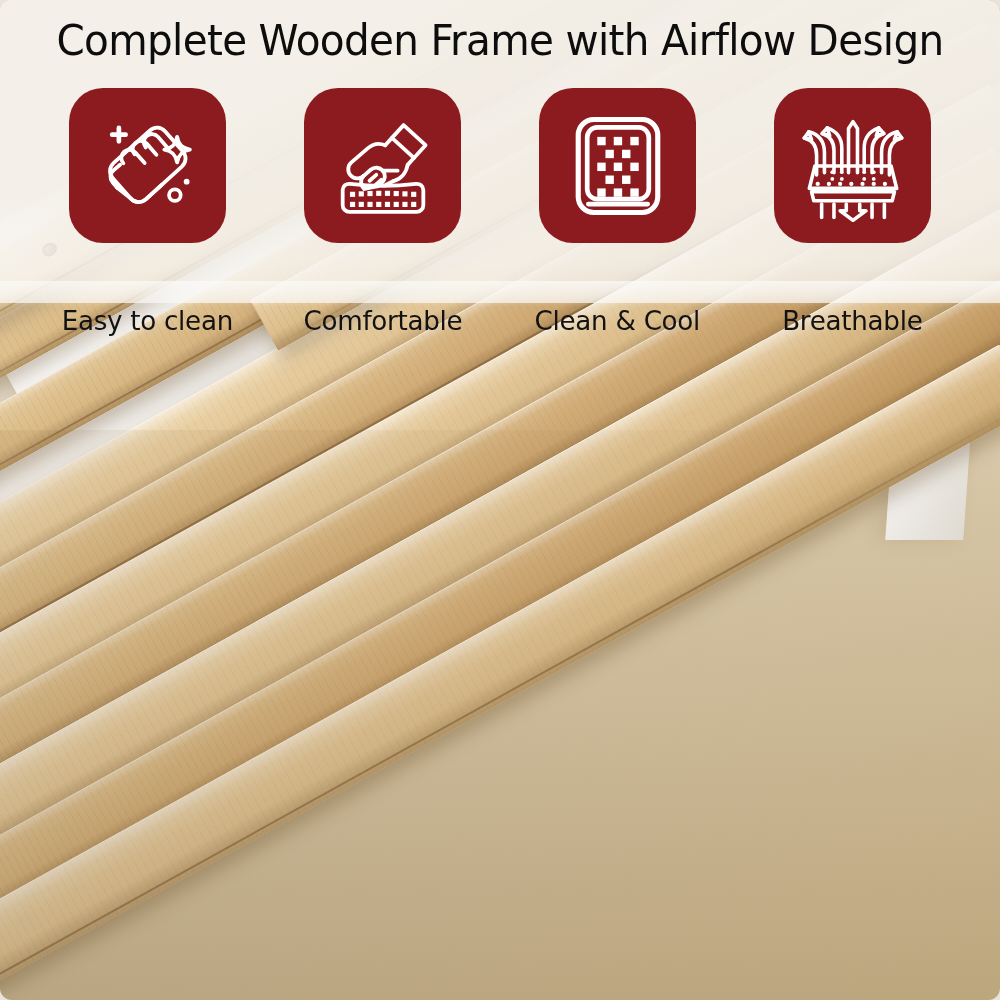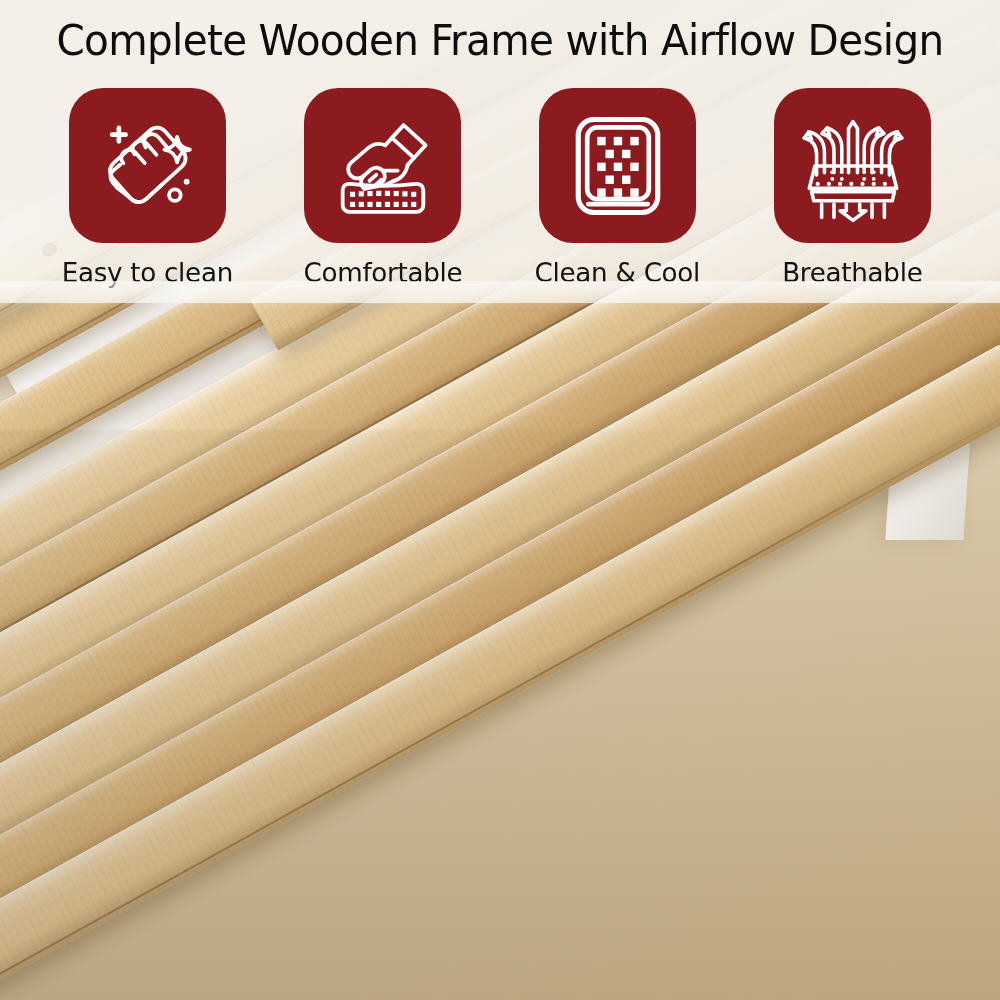--- a/index.html
+++ b/index.html
@@ -6,20 +6,21 @@
   html,body { width:1000px; height:1000px; overflow:hidden; }
   body {
     font-family:"Liberation Sans", sans-serif;
     background:#e9e3d9;
   }
 
   #banner {
     position:relative;
     width:1000px; height:1000px;
     overflow:hidden;
+    border-radius:12px;
   }
 
   
   .photo {
     position:absolute; inset:0;
     background:
       
       radial-gradient(ellipse 60% 40% at 18% 6%, rgba(255,255,255,.55), rgba(255,255,255,0) 70%),
       linear-gradient(160deg,#efe9df 0%, #e6dccb 28%, #d8c8a9 60%, #c9b48c 100%);
   }
@@ -100,21 +101,21 @@
     color:#0d0d0d;
     white-space:nowrap;
     transform:scaleX(.965);
   }
 
   .features {
     position:absolute; left:0; top:88px; width:1000px;
     display:flex; justify-content:center; align-items:flex-start;
     gap:78px;
   }
-  .feature { width:157px; display:flex; flex-direction:column; align-items:center; }
+  .feature { width:157px; display:flex; flex-direction:column; align-items:center;gap:48px; }
 
   .badge {
     width:157px; height:155px;
     border-radius:34px;
     background:#8c1b20;
     display:flex; align-items:center; justify-content:center;
   }
   .badge svg { width:112px; height:112px; display:block; }
 
   .feature-label {

